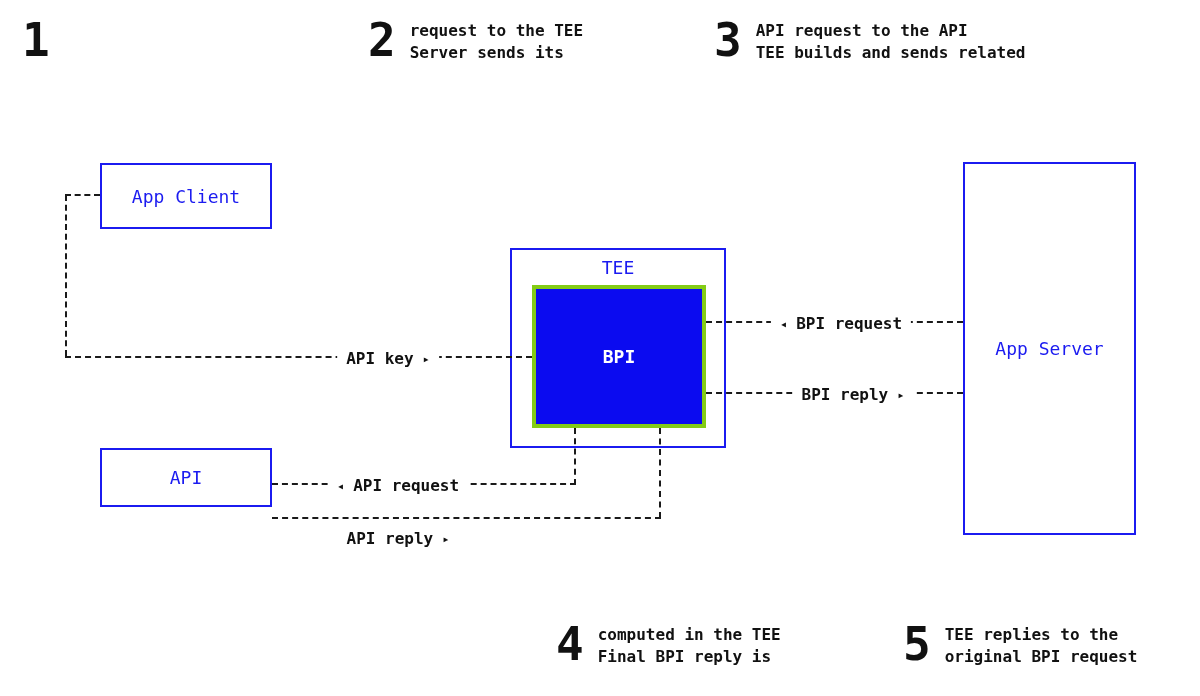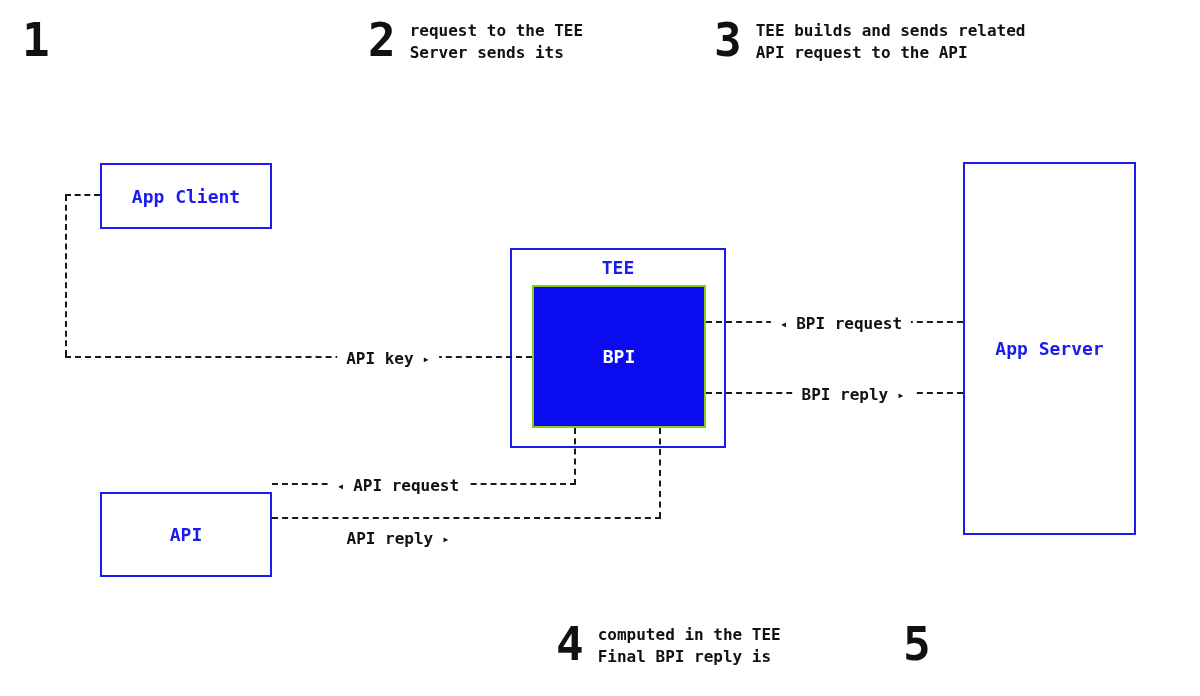--- a/index.html
+++ b/index.html
@@ -9,26 +9,26 @@
   }
   
   .step{position:absolute;display:flex;gap:14px;}
   .step-num{font-size:46px;line-height:48px;font-weight:700;color:#111111;}
   .step-text{font-size:16px;line-height:22px;font-weight:700;margin-top:4px;white-space:nowrap;}
   
   .node{
     position:absolute;border:2px solid #1b1bf0;background:#ffffff;box-sizing:border-box;
     display:flex;align-items:center;justify-content:center;z-index:1;
   }
-  .node-label{color:#1b1bf0;font-weight:700;font-size:18px;white-space:nowrap;}
+  .node-label{color:#1b1bf0;font-weight:400;font-size:18px;white-space:nowrap;}
   .node.tee{align-items:flex-start;}
   .node.tee .node-label{margin-top:7px;}
   
   .bpi{
-    position:absolute;background:#0b0bf0;border:2px solid #84cc16;box-sizing:border-box;
+    position:absolute;background:#0b0bf0;border:4px solid #84cc16;box-sizing:border-box;
     display:flex;align-items:center;justify-content:center;z-index:2;
   }
   .bpi-label{color:#ffffff;font-weight:700;font-size:18px;}
   
   .hline{position:absolute;height:0;border-top:2px dashed #1a1a1a;z-index:5;}
   .vline{position:absolute;width:0;border-left:2px dashed #1a1a1a;z-index:5;}
   
   .edge-label{
     position:absolute;transform:translate(-50%,-50%);background:#ffffff;
     padding:1px 9px;font-size:16px;font-weight:700;white-space:nowrap;z-index:6;
@@ -49,50 +49,54 @@
     <div class="step-num">2</div>
     <div class="step-text">
       <div>request to the TEE</div>
       <div>Server sends its</div>
     </div>
   </div>
 
   <div class="step" style="left:714px;top:16px;">
     <div class="step-num">3</div>
     <div class="step-text">
+      <div>API request to the API</div>
       <div>TEE builds and sends related</div>
-      <div>API request to the API</div>
     </div>
   </div>
 
   <div class="step" style="left:556px;top:620px;">
     <div class="step-num">4</div>
     <div class="step-text">
       <div>computed in the TEE</div>
       <div>Final BPI reply is</div>
     </div>
   </div>
 
   <div class="step" style="left:903px;top:620px;">
     <div class="step-num">5</div>
+    <div class="step-text">
+      <div>TEE replies to the</div>
+      <div>original BPI request</div>
+    </div>
   </div>
 
   <div class="node" style="left:100px;top:163px;width:172px;height:66px;">
     <span class="node-label">App Client</span>
   </div>
 
   <div class="node tee" style="left:510px;top:248px;width:216px;height:200px;">
     <span class="node-label">TEE</span>
   </div>
 
   <div class="bpi" style="left:532px;top:285px;width:174px;height:143px;">
     <span class="bpi-label">BPI</span>
   </div>
 
-  <div class="node" style="left:100px;top:492px;width:172px;height:85px;">
+  <div class="node" style="left:100px;top:448px;width:172px;height:59px;">
     <span class="node-label">API</span>
   </div>
 
   <div class="node" style="left:963px;top:162px;width:173px;height:373px;">
     <span class="node-label">App Server</span>
   </div>
 
   <div class="hline" style="left:65px;top:194px;width:35px;"></div>
   <div class="vline" style="left:65px;top:195px;height:161px;"></div>
   <div class="hline" style="left:65px;top:356px;width:467px;"></div>

